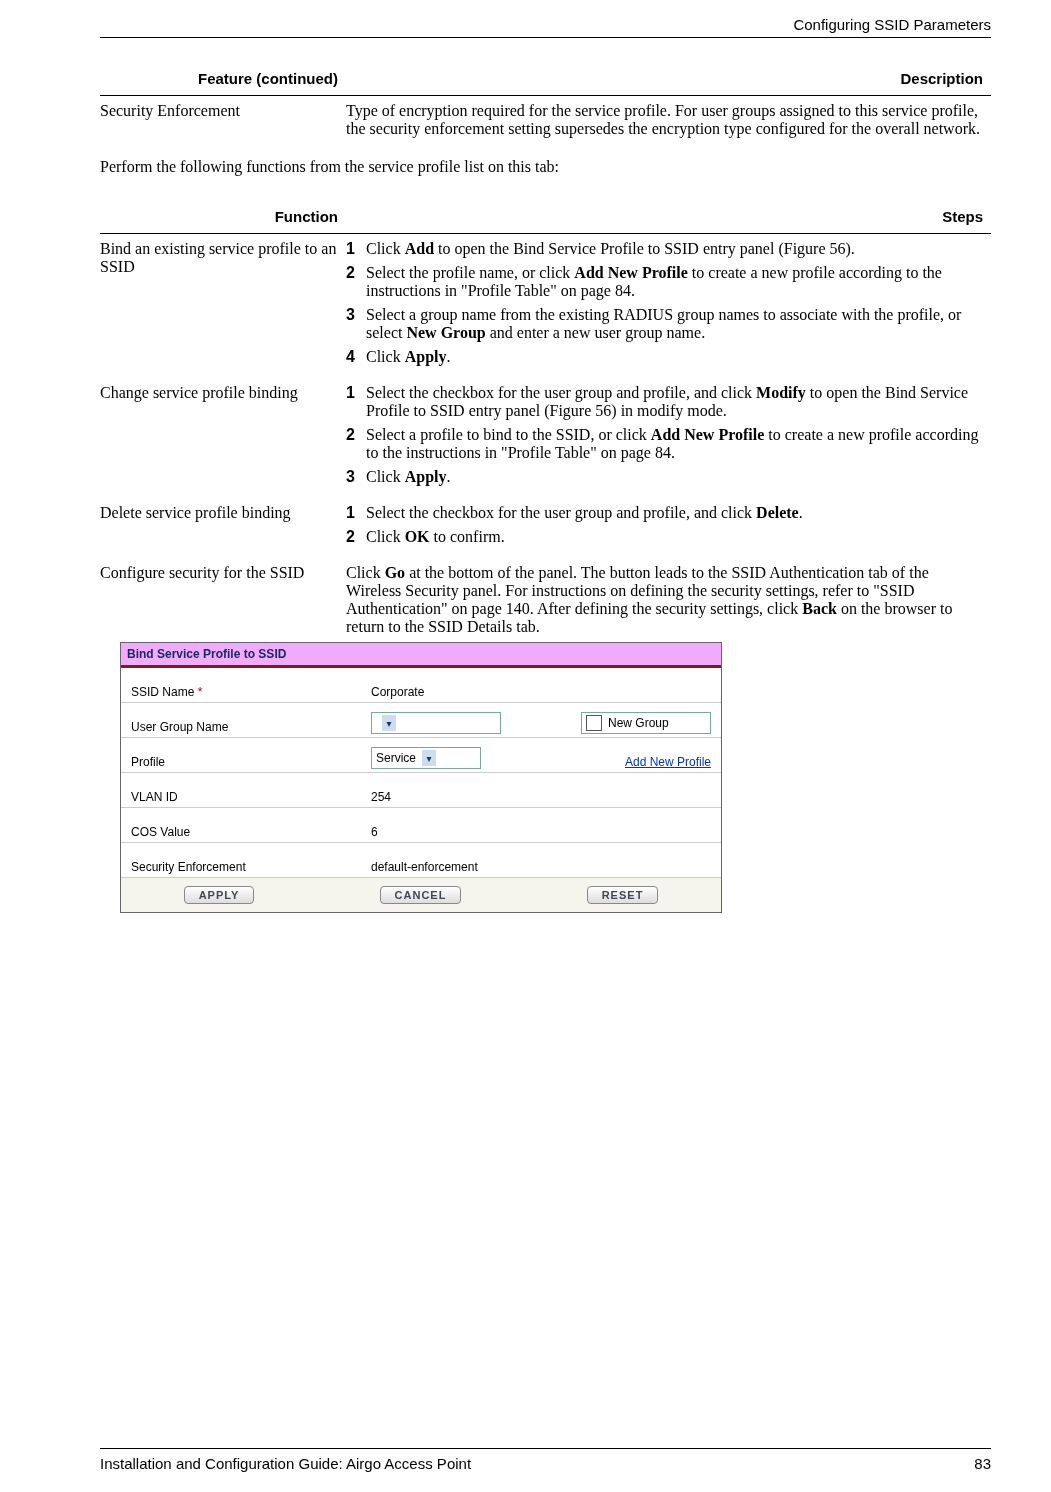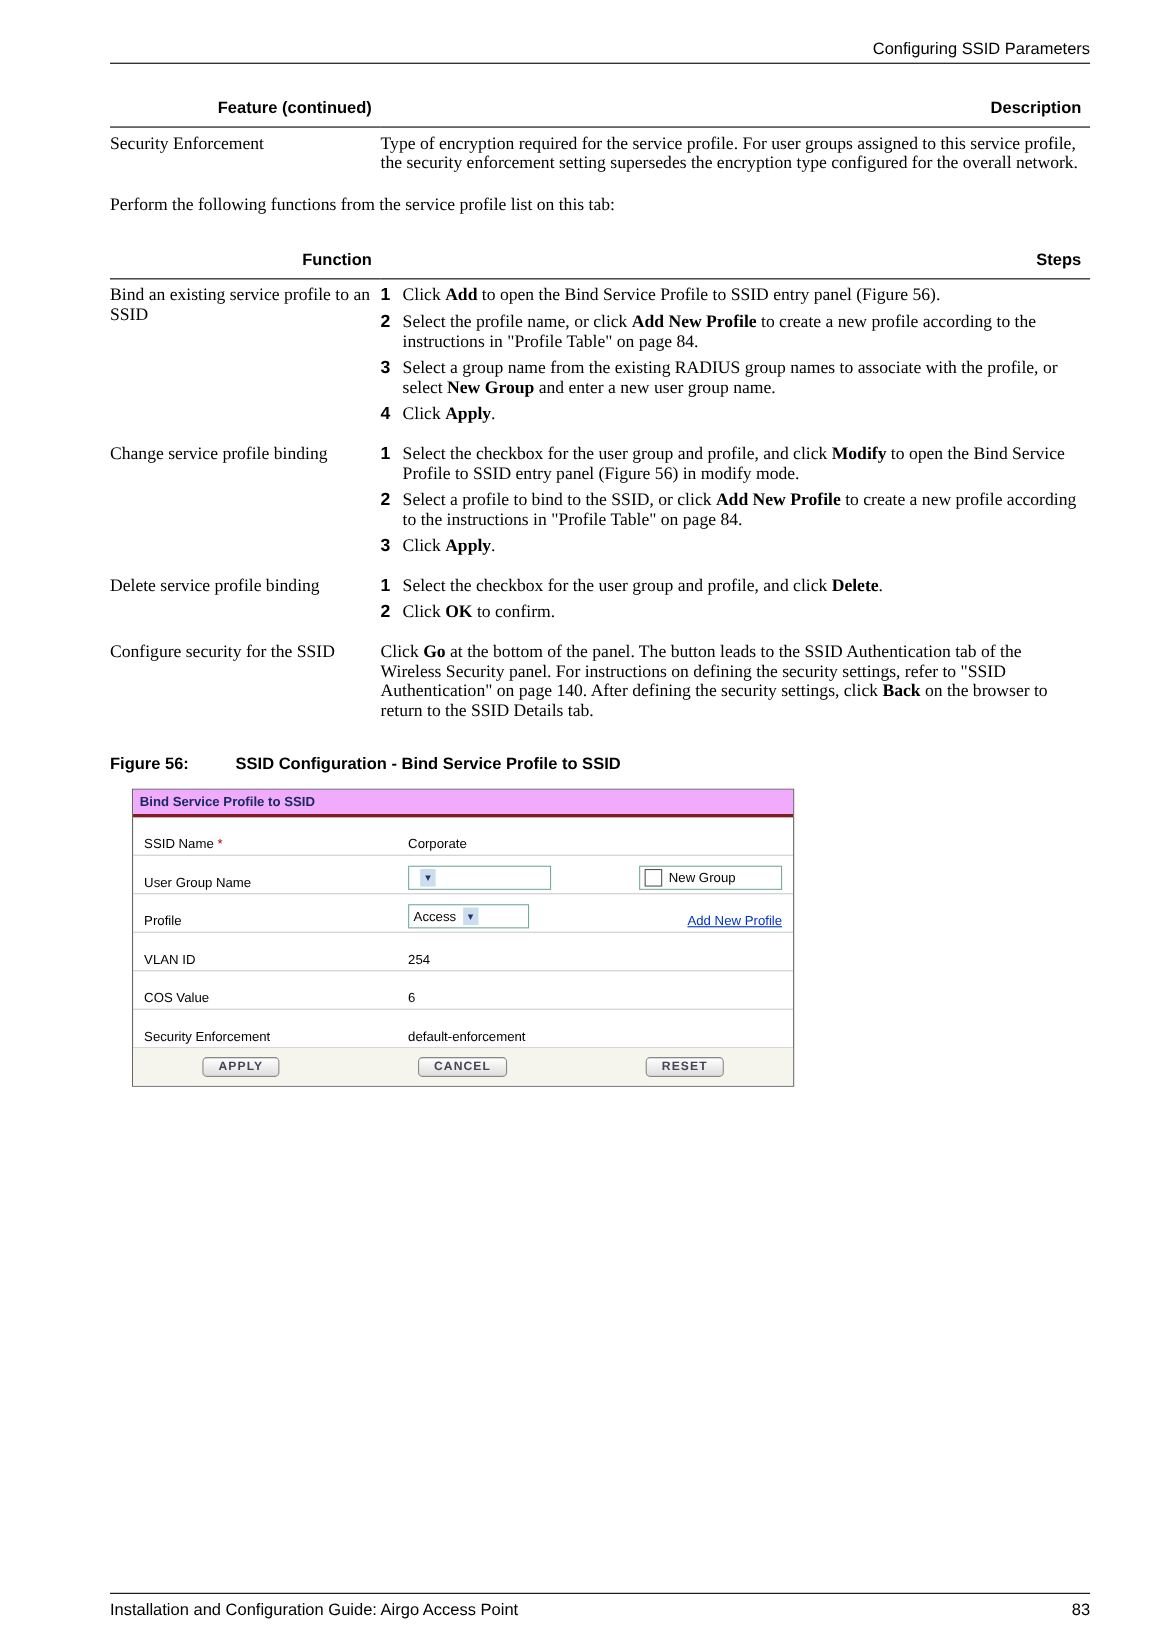--- a/index.html
+++ b/index.html
@@ -5,21 +5,21 @@
   body {
     font-family: "Times New Roman", Times, serif;
     font-size: 16px;
     color: #000;
     margin: 0;
     padding: 0;
     background: #fff;
     width: 1051px;
   }
   .page {
-    padding: 36px 60px 20px 100px;
+    padding: 16px 60px 20px 100px;
     box-sizing: border-box;
     display: flex;
     flex-direction: column;
     min-height: 1492px;
   }
   .header-right {
     text-align: right;
     font-family: Arial, Helvetica, sans-serif;
     font-size: 15px;
     padding-bottom: 4px;
@@ -204,24 +204,20 @@
 
       <tr>
         <td class="col1">Configure security for the SSID</td>
         <td>
           <span>Click </span><b>Go</b><span> at the bottom of the panel. The button leads to the SSID Authentication tab of the Wireless Security panel. For instructions on defining the security settings, refer to "SSID Authentication" on page 140. After defining the security settings, click </span><b>Back</b><span> on the browser to return to the SSID Details tab.</span>
         </td>
       </tr>
     </tbody>
       </table>
 
-    <div class="fig-caption">
-      <span class="lbl">Figure 56:</span>
-      <span>SSID Configuration - Bind Service Profile to SSID</span>
-    </div>
 
     <div class="figure">
       <div class="fig-title">Bind Service Profile to SSID</div>
 
       <div class="fig-row">
         <div class="fig-label-cell">
           <span>SSID Name</span>
           <span class="req">*</span>
         </div>
         <div class="fig-mid">
@@ -243,21 +239,21 @@
             <span class="fig-checkbox"></span>
             <span>New Group</span>
           </div>
         </div>
       </div>
 
       <div class="fig-row">
         <div class="fig-label-cell">Profile</div>
         <div class="fig-mid">
           <div class="fig-select" style="width:100px;">
-            <span>Access</span>
+            <span>Service</span>
               <span class="arrow">▾</span>
           </div>
         </div>
         <div class="fig-right">
           <span class="fig-link">Add New Profile</span>
         </div>
       </div>
 
 
       <div class="fig-row">

